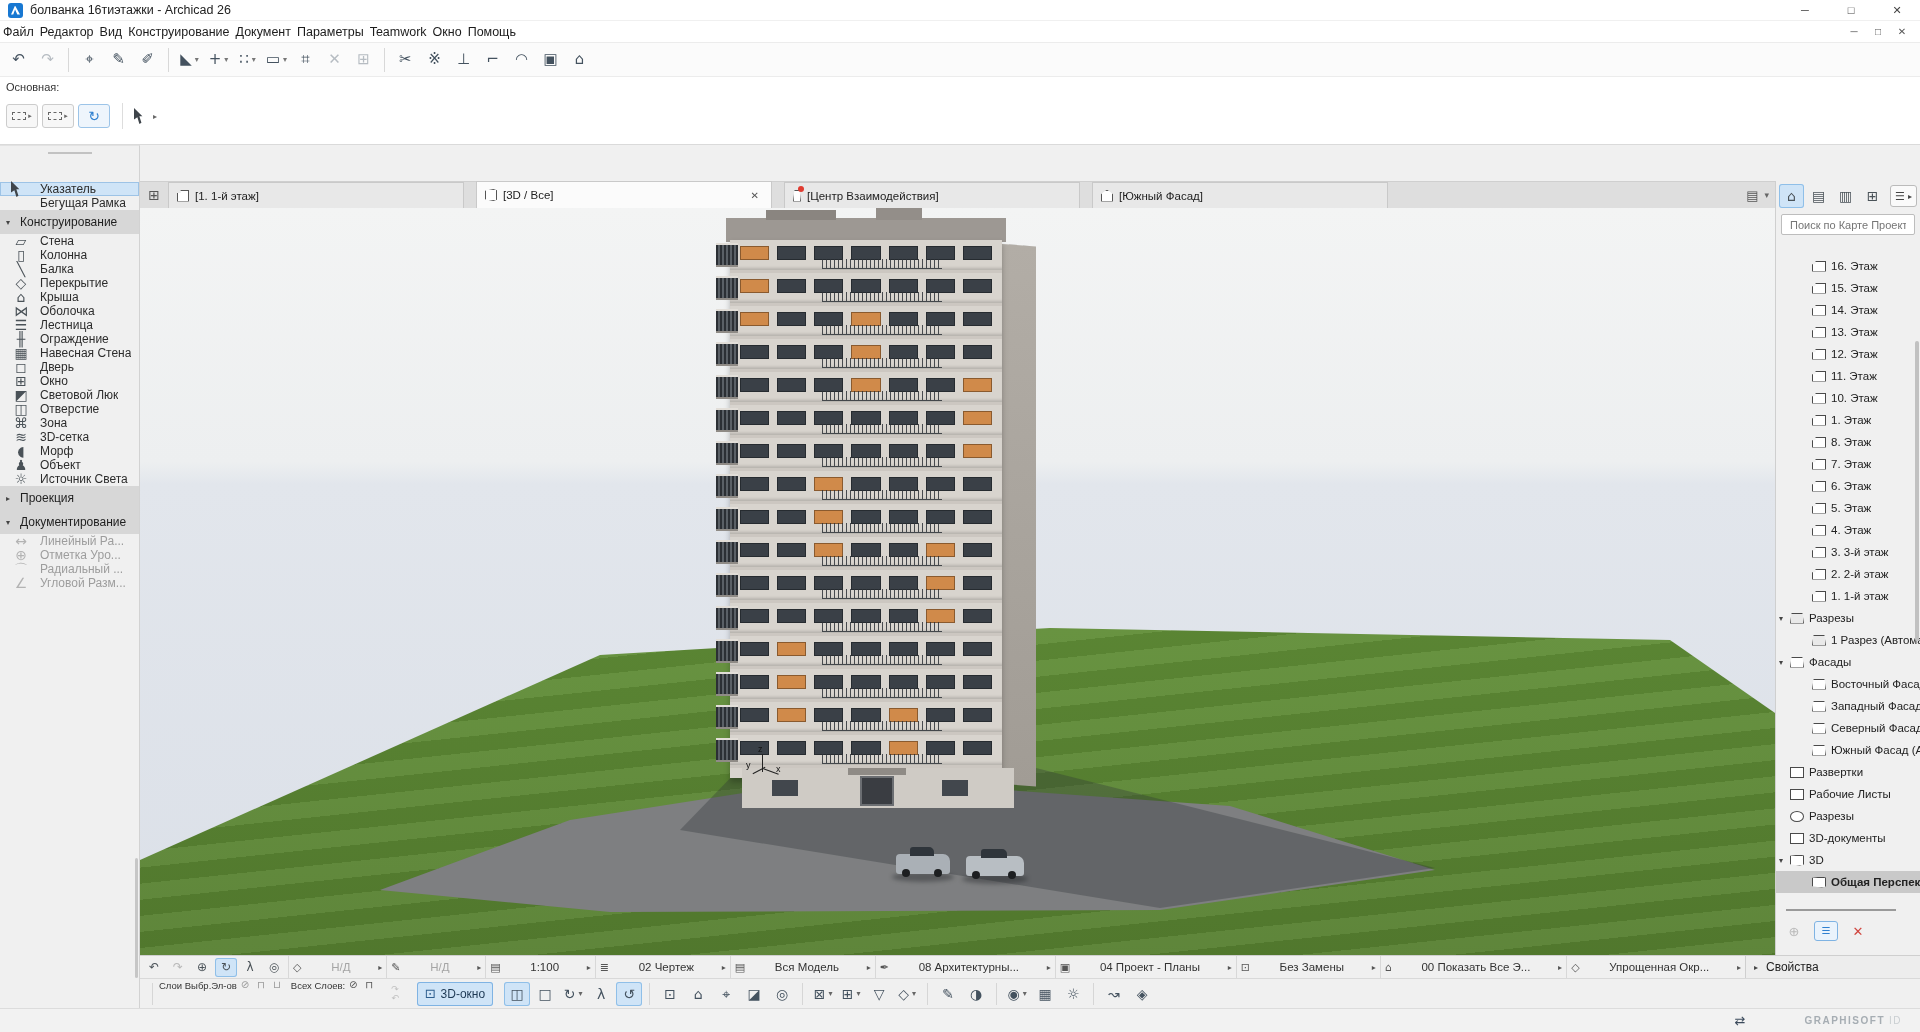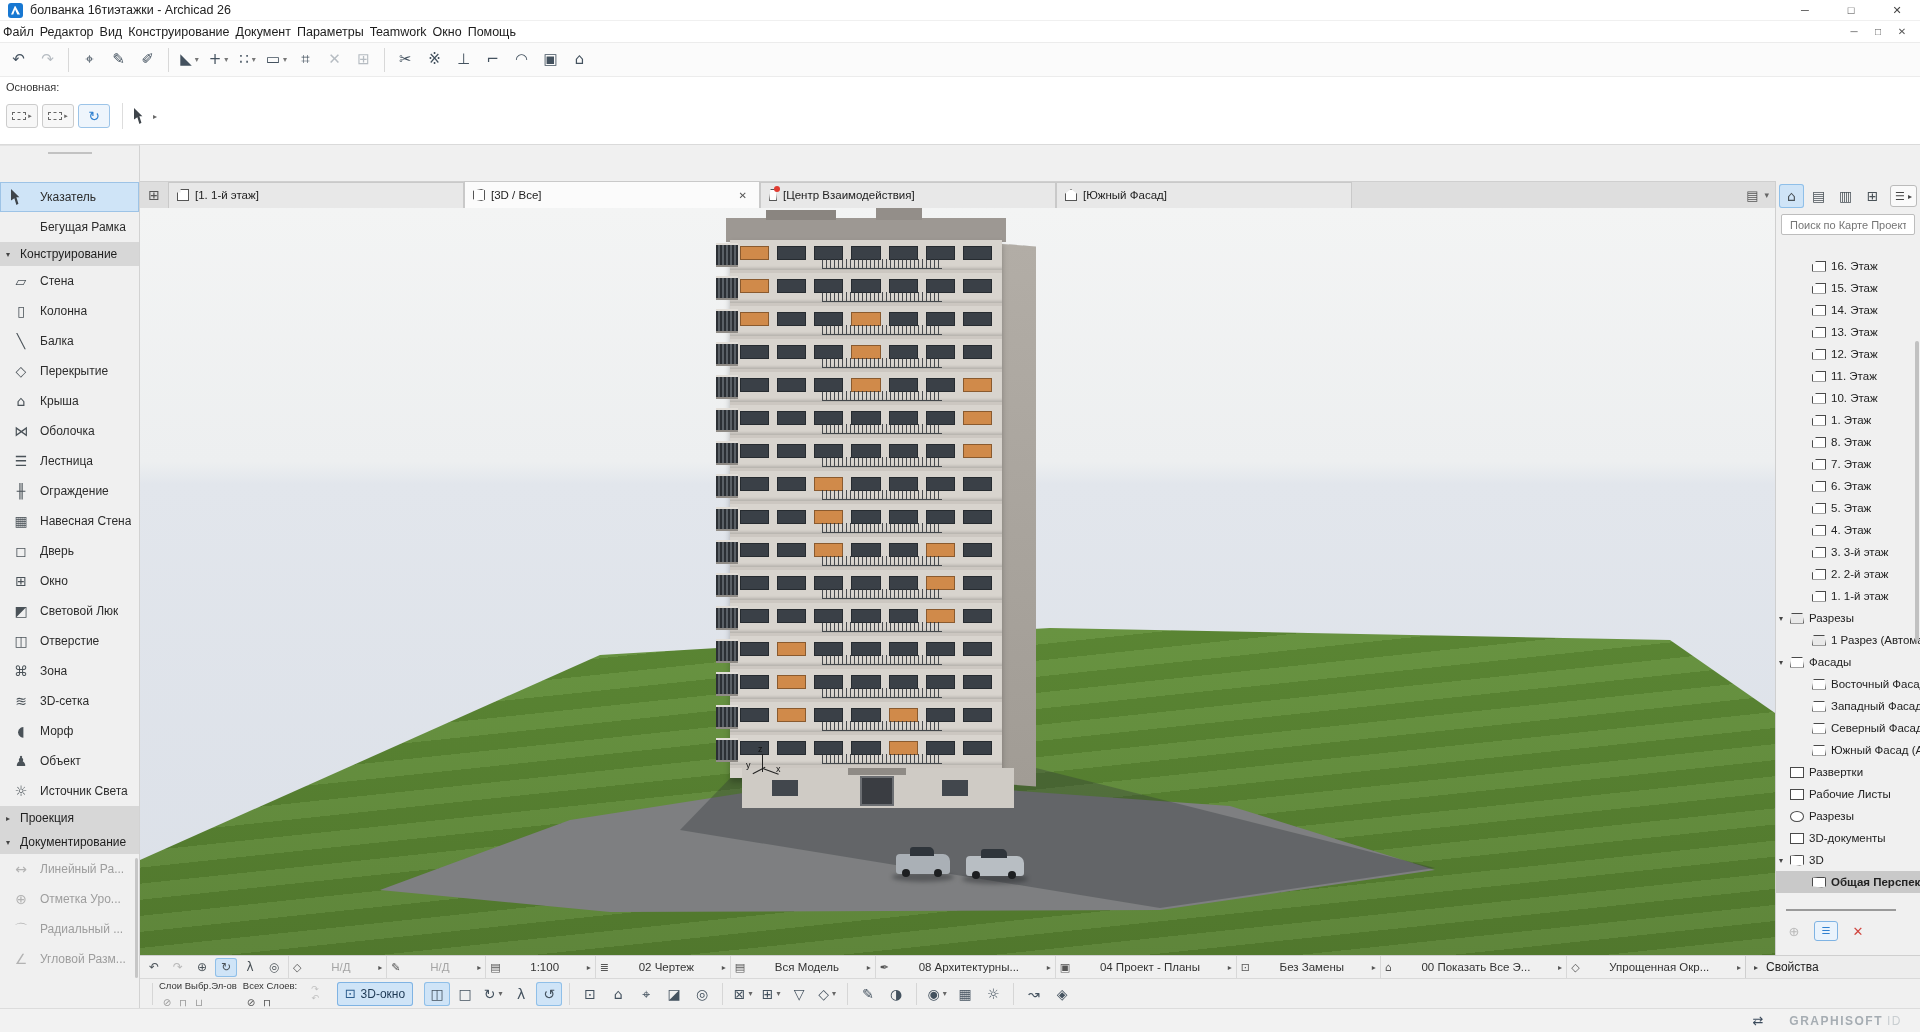--- a/index.html
+++ b/index.html
@@ -46,21 +46,21 @@
   .ib-sep{width:1px;height:26px;background:#ddd;margin:0 8px;}
   .cursor-shape{position:relative;width:18px;height:18px;display:inline-block;}
   .cursor-shape::before{content:'';position:absolute;left:3px;top:1px;width:12px;height:16px;background:#3f454b;
     clip-path:polygon(0 0,0 72%,28% 58%,45% 100%,62% 92%,45% 52%,70% 52%);}
 
   
   .toolbox{position:absolute;left:0;top:145px;width:140px;height:863px;background:#f0f0f0;
     border-right:1px solid #d2d2d2;border-top:1px solid #e2e2e2;overflow:hidden;}
   .tb-drag{width:44px;height:2px;background:#c2c2c2;margin:6px auto 8px auto;}
   .tb-list{margin-top:28px;}
-  .tb-item{height:30px;display:flex;align-items:center;font-size:12px;color:#2c2c2c;position:relative;padding-left:8px;}
+  .tb-item{height:14px;display:flex;align-items:center;font-size:12px;color:#2c2c2c;position:relative;padding-left:8px;}
   .tb-item .tb-icon{width:26px;text-align:center;font-size:14px;color:#4a5258;margin-right:6px;flex:0 0 26px;}
   .tb-item.selected{background:#cfe4f7;box-shadow:inset 0 0 0 1px #9dc3e6;}
   .tb-item.header{height:24px;background:#d7d7d7;font-size:12px;color:#1f1f1f;padding-left:6px;}
   .tb-item.header .chev{font-size:8px;color:#444;width:14px;}
   .tb-item .chev{width:0;overflow:visible;font-size:8px;}
   .tb-item.disabled{color:#9d9d9d;}
   .tb-item.disabled .tb-icon{color:#b3b3b3;}
   .tb-label{white-space:nowrap;overflow:hidden;}
   .tb-scroll{position:absolute;right:1px;top:712px;width:3px;height:120px;background:#c6c6c6;border-radius:2px;}
 
@@ -176,41 +176,41 @@
   .qb-ic.active{background:#cfe4f7;box-shadow:inset 0 0 0 1px #8fbfe8;}
   .qseg{flex:1 1 auto;display:flex;align-items:center;height:100%;border-left:1px solid #d8d8d8;padding:0 4px;min-width:0;}
   .qseg .gi{font-size:11px;color:#555;margin-right:6px;flex:0 0 auto;}
   .qseg .val{flex:1;text-align:center;white-space:nowrap;overflow:hidden;}
   .qseg .arr{font-size:8px;color:#555;margin-left:4px;}
   .qseg.disabled .val{color:#a5a5a5;}
 
   
   .toolbar3d{position:absolute;left:140px;top:978px;width:1780px;height:30px;background:#f0f0f0;
     border-top:1px solid #d9d9d9;display:flex;align-items:center;padding-left:6px;}
-  .t3-group{display:flex;flex-direction:column;justify-content:space-between;margin-right:6px;height:28px;}
+  .t3-group{display:flex;flex-direction:row;justify-content:space-between;margin-right:6px;height:28px;}
   .t3-label{font-size:9.5px;color:#333;line-height:11px;white-space:nowrap;}
   .t3-minirow{display:flex;}
   .t3-mini{width:16px;text-align:center;font-size:10px;color:#9b9b9b;}
   .t3-group.en .t3-mini{color:#555;}
   .t3-arrows{display:flex;flex-direction:column;justify-content:center;color:#c0c0c0;font-size:9px;line-height:9px;margin:0 8px;}
   .t3-btn3d{height:24px;display:flex;align-items:center;background:#cfe4f7;box-shadow:inset 0 0 0 1px #7fb3e3;
     border-radius:3px;padding:0 8px;font-size:12px;color:#1f3a55;margin:0 10px;}
   .t3-btn3d .gi{margin-right:5px;font-size:13px;color:#2d5e8e;}
   .t3-item{height:24px;min-width:26px;display:flex;align-items:center;justify-content:center;
     color:#44525f;font-size:14px;border-radius:3px;margin:0 1px;}
   .t3-item.active{background:#cfe4f7;box-shadow:inset 0 0 0 1px #8fbfe8;}
   .t3-item .dd{font-size:8px;color:#666;margin-left:3px;}
   .toolbar3d .sep{width:1px;height:22px;background:#d6d6d6;margin:0 6px;}
 
   
   .statusbar{position:absolute;left:0;top:1008px;width:1920px;height:24px;background:#f2f2f2;
     border-top:1px solid #dcdcdc;display:flex;align-items:center;font-size:12px;color:#1d1d1d;padding-left:8px;}
   .sb-right{margin-left:auto;display:flex;align-items:center;padding-right:18px;}
   .sb-sync{font-size:13px;color:#3c4b5c;margin-right:26px;}
-  .sb-brand{font-size:12px;letter-spacing:1.5px;color:#a6adb3;font-weight:bold;}
+  .sb-brand{font-size:10px;letter-spacing:1.5px;color:#a6adb3;font-weight:bold;margin-left:33px;}
   .sb-brand .suf{color:#c9ced1;font-weight:normal;margin-left:4px;}
 </style>
 </head>
 <body>
 
 <div class="titlebar">
   <span class="appicon"></span>
   <span>болванка 16тиэтажки - Archicad 26</span>
   <div class="wbtns">
     <span class="wbtn">─</span>
@@ -536,21 +536,21 @@
         <span class="tb-icon gi">∠</span>
         <span class="tb-label">Угловой Разм...</span>
       </div>
     </div>
   <div class="tb-scroll"></div>
 </div>
 
 <div class="workband"></div>
 <div class="tabbar">
   <div class="tab-grid gi">⊞</div>
-  <div style="display:flex;align-items:center;">
+  <div style="display:flex;align-items:flex-end;gap:12px;">
 
       <div class="tab ic-floor-plan">
         <span class="tabicon"></span>
 
         <span class="tab-label">[1. 1-й этаж]</span>
 
       </div>
 
       <div class="tab active ic-3d">
         <span class="tabicon"></span>

